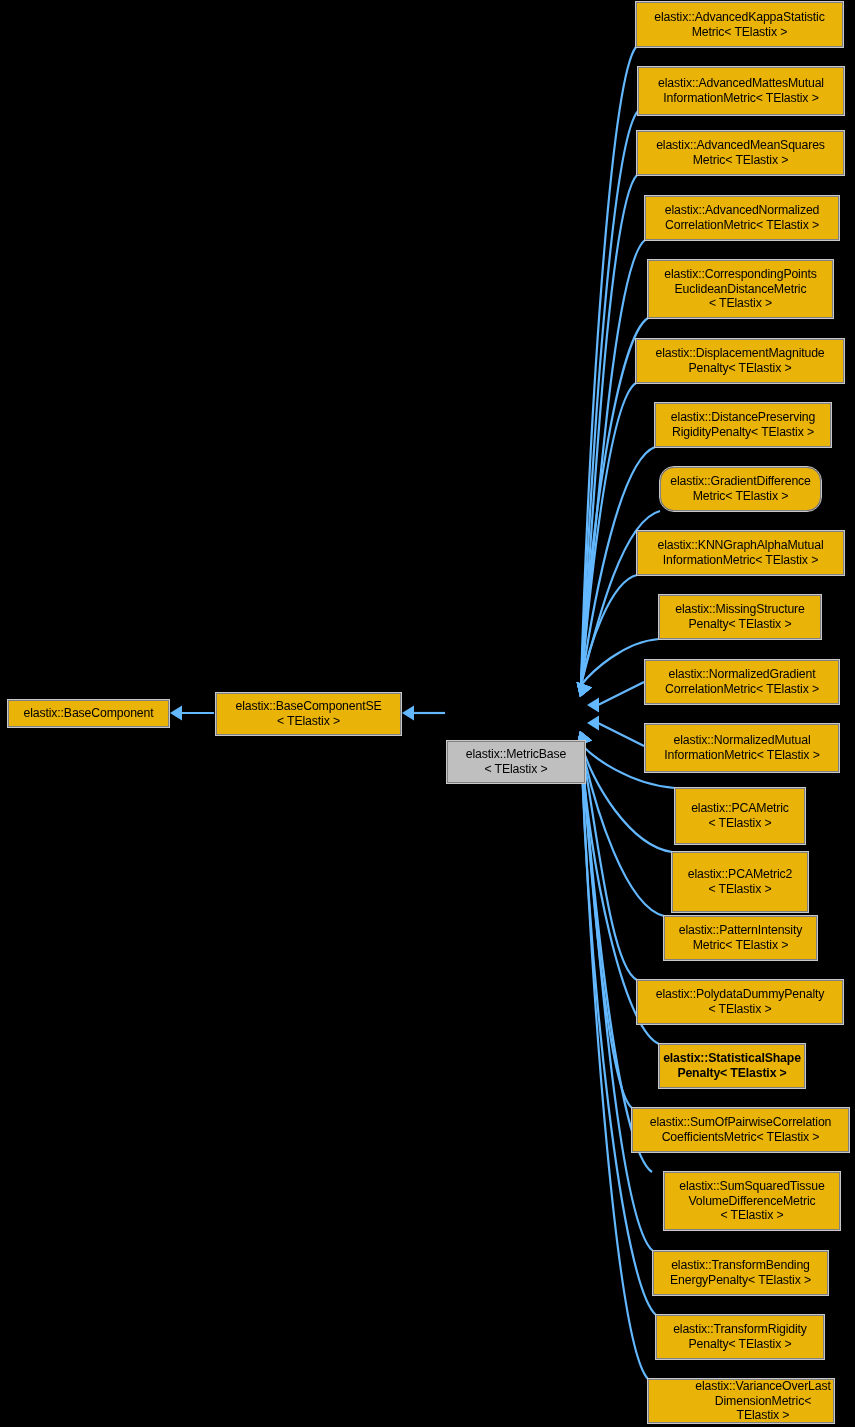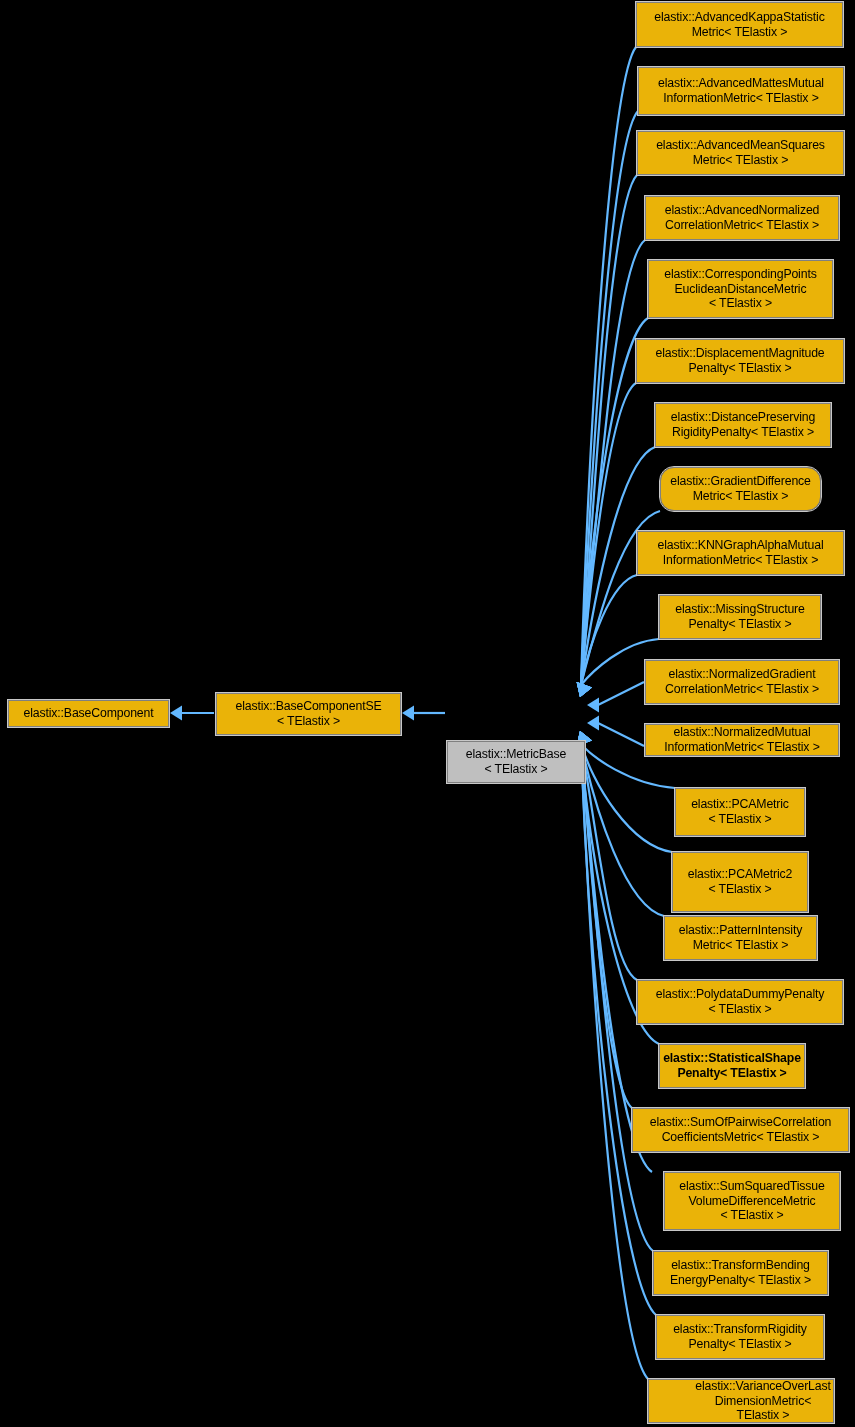--- a/index.html
+++ b/index.html
@@ -101,23 +101,23 @@
     <div class="node" style="left: 655px; top: 403px; width: 176px; height: 44px;"><span>elastix::DistancePreserving
 RigidityPenalty&lt; TElastix &gt;</span></div>
     <div class="node" style="left: 660px; top: 467px; width: 161px; height: 44px; border-radius: 14px;"><span>elastix::GradientDifference
 Metric&lt; TElastix &gt;</span></div>
     <div class="node" style="left: 637px; top: 531px; width: 207px; height: 44px;"><span>elastix::KNNGraphAlphaMutual
 InformationMetric&lt; TElastix &gt;</span></div>
     <div class="node" style="left: 659px; top: 595px; width: 162px; height: 44px;"><span>elastix::MissingStructure
 Penalty&lt; TElastix &gt;</span></div>
     <div class="node" style="left: 645px; top: 660px; width: 194px; height: 44px;"><span>elastix::NormalizedGradient
 CorrelationMetric&lt; TElastix &gt;</span></div>
-    <div class="node" style="left: 645px; top: 724px; width: 194px; height: 32px;"><span>elastix::NormalizedMutual
+    <div class="node" style="left: 645px; top: 724px; width: 194px; height: 48px;"><span>elastix::NormalizedMutual
 InformationMetric&lt; TElastix &gt;</span></div>
-    <div class="node" style="left: 675px; top: 788px; width: 130px; height: 48px;"><span>elastix::PCAMetric
+    <div class="node" style="left: 675px; top: 788px; width: 130px; height: 56px;"><span>elastix::PCAMetric
 &lt; TElastix &gt;</span></div>
     <div class="node" style="left: 672px; top: 852px; width: 136px; height: 60px;"><span>elastix::PCAMetric2
 &lt; TElastix &gt;</span></div>
     <div class="node" style="left: 664px; top: 916px; width: 153px; height: 44px;"><span>elastix::PatternIntensity
 Metric&lt; TElastix &gt;</span></div>
     <div class="node" style="left: 637px; top: 980px; width: 206px; height: 44px;"><span>elastix::PolydataDummyPenalty
 &lt; TElastix &gt;</span></div>
     <div class="node" style="left: 659px; top: 1044px; width: 146px; height: 44px; font-weight: bold;"><span>elastix::StatisticalShape
 Penalty&lt; TElastix &gt;</span></div>
     <div class="node" style="left: 632px; top: 1108px; width: 217px; height: 44px;"><span>elastix::SumOfPairwiseCorrelation

